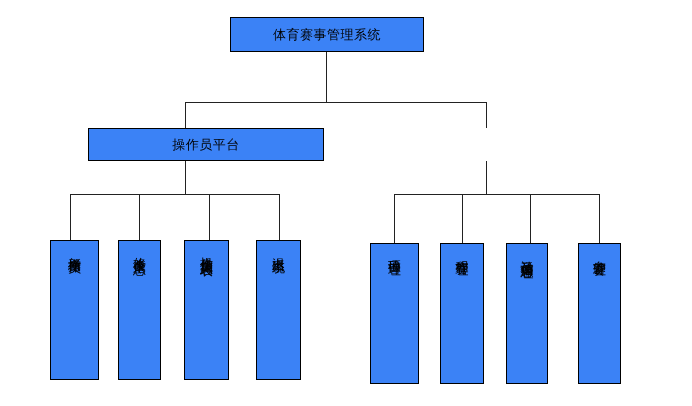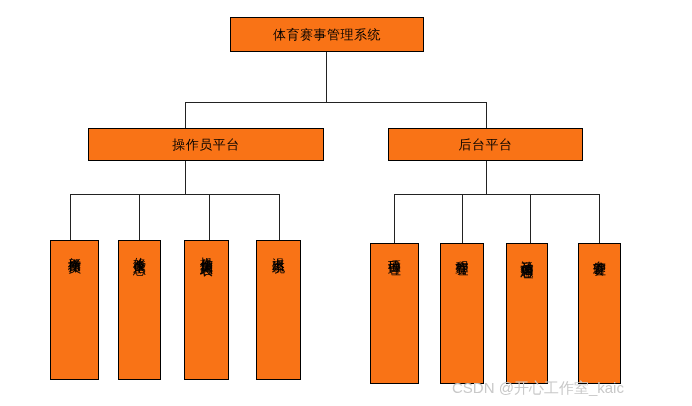--- a/index.html
+++ b/index.html
@@ -16,21 +16,21 @@
     height: 406px;
     background: #ffffff;
     overflow: hidden;
   }
 
   
   .node {
     position: absolute;
     box-sizing: border-box;
     border: 1px solid #000000;
-    background: #f97316;
+    background: #3b82f6;
     display: flex;
     align-items: center;
     justify-content: center;
     color: #000000;
   }
   .node-label {
     display: block;
     text-align: center;
     color: #000000;
   }
@@ -94,23 +94,20 @@
     <span class="node-label">操作员平台</span>
   </div>
 
   <div class="line v" style="left:185px; top:161px; height:33px;"></div>
   <div class="line h" style="left:70px; top:194px; width:210px;"></div>
   <div class="line v" style="left:70px; top:194px; height:46px;"></div>
   <div class="line v" style="left:139px; top:194px; height:46px;"></div>
   <div class="line v" style="left:209px; top:194px; height:46px;"></div>
   <div class="line v" style="left:279px; top:194px; height:46px;"></div>
 
-  <div class="node horizontal" style="left:388px; top:128px; width:195px; height:33px;">
-    <span class="node-label">后台平台</span>
-  </div>
 
   <div class="line v" style="left:486px; top:161px; height:33px;"></div>
   <div class="line h" style="left:394px; top:194px; width:205px;"></div>
   <div class="line v" style="left:394px; top:194px; height:49px;"></div>
   <div class="line v" style="left:462px; top:194px; height:49px;"></div>
   <div class="line v" style="left:530px; top:194px; height:49px;"></div>
   <div class="line v" style="left:599px; top:194px; height:49px;"></div>
 
   <div class="node vertical" style="left:50px; top:240px; width:49px; height:140px;">
     <span class="node-label">新增操作员</span>
@@ -137,15 +134,14 @@
   </div>
 
   <div class="node vertical" style="left:506px; top:243px; width:42px; height:141px;">
     <span class="node-label">运动员信息管理</span>
   </div>
 
   <div class="node vertical" style="left:578px; top:243px; width:43px; height:141px;">
     <span class="node-label">参赛管理</span>
   </div>
 
-  <div id="watermark" style="left:452px; top:379px;">CSDN @开心工作室_kaic</div>
 
 </div>
 
 </body></html>

